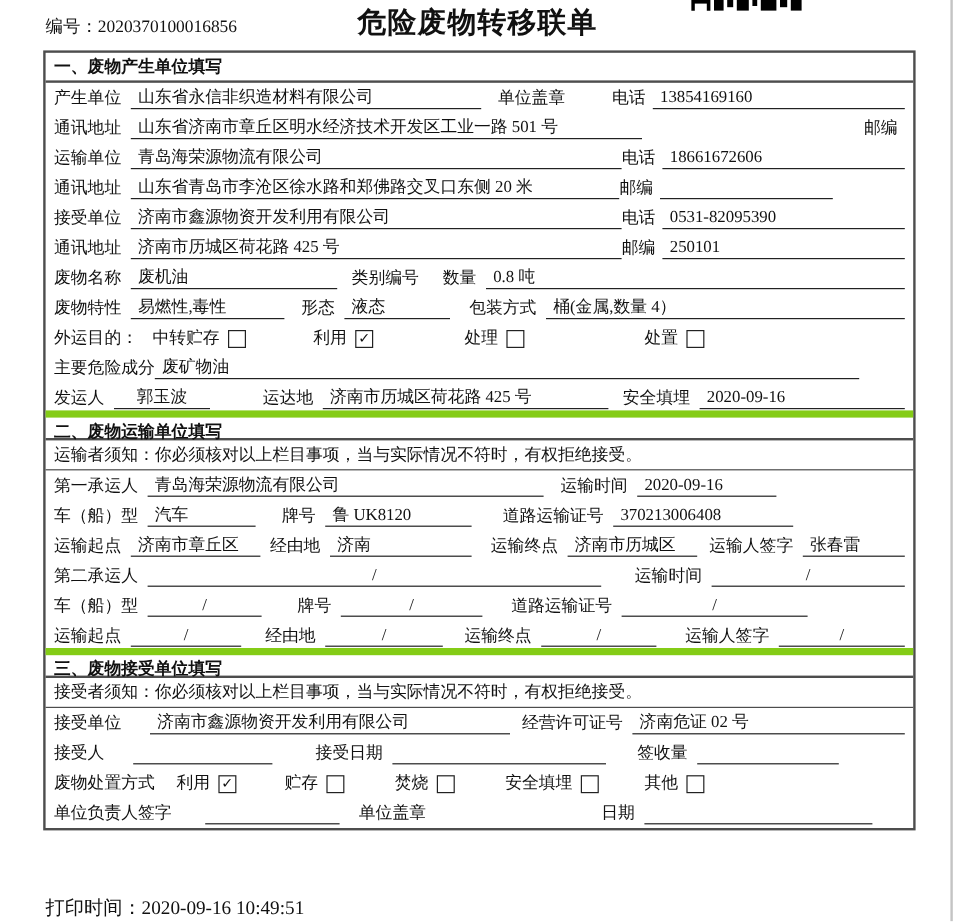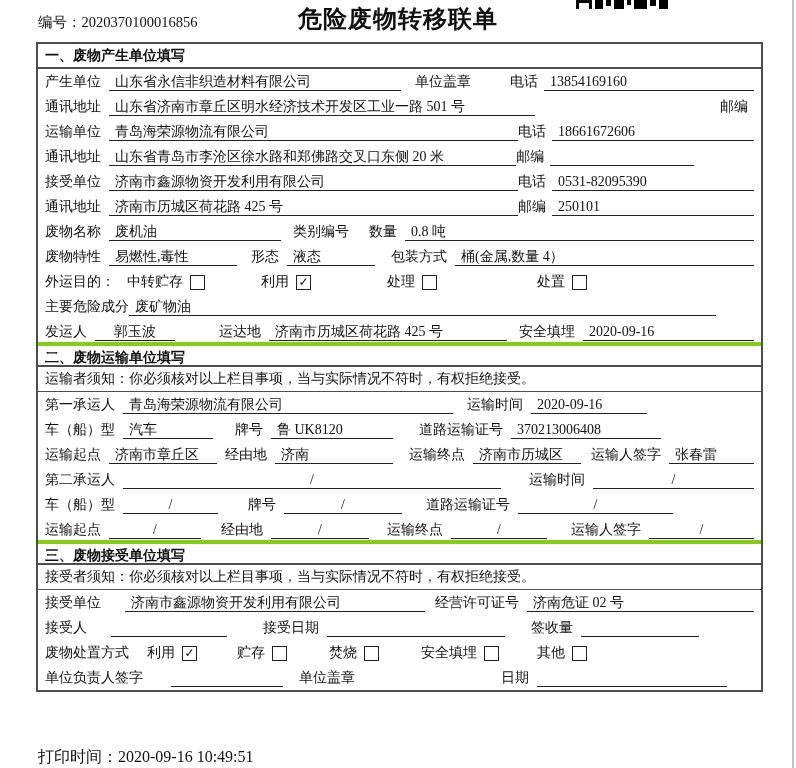--- a/index.html
+++ b/index.html
@@ -14,21 +14,21 @@
   .qr{position:absolute;left:576px;top:0;height:9px;width:95px;overflow:hidden;
       display:flex;align-items:flex-start;}
   .qr i{display:block;background:#000;height:9px;margin-right:3px;}
   .qr .qbox{width:10px;height:14px;background:transparent;border:3.5px solid #000;}
   
   .form-table{position:absolute;left:36px;top:42px;width:727px;border:2px solid #4d4d4d;
               box-sizing:border-box;background:#fff;}
   .sec-title{height:25px;line-height:23px;border-bottom:2px solid #4d4d4d;font-weight:bold;
              font-size:14px;padding-left:7px;font-family:"Liberation Sans",sans-serif;
              box-sizing:border-box;}
-  .sec-title.mid{border-top:4px solid #84cc16;margin-top:-2px;}
+  .sec-title.mid{border-top:6px solid #84cc16;margin-top:-2px;}
   .row{display:flex;align-items:flex-end;height:25px;box-sizing:border-box;
        padding:0 7px 3px 7px;font-size:14px;}
   .row.notice{border-bottom:1.5px solid #4d4d4d;}
   .lbl{white-space:nowrap;}
   .u{border-bottom:1px solid #222;padding:0 4px 0 6px;white-space:nowrap;height:18px;
      line-height:18px;box-sizing:border-box;overflow:hidden;}
   .u.ctr{text-align:center;padding:0;}
   .fx{flex:1;}
   .ga{margin-left:auto;}
   .opt{display:flex;align-items:center;}

